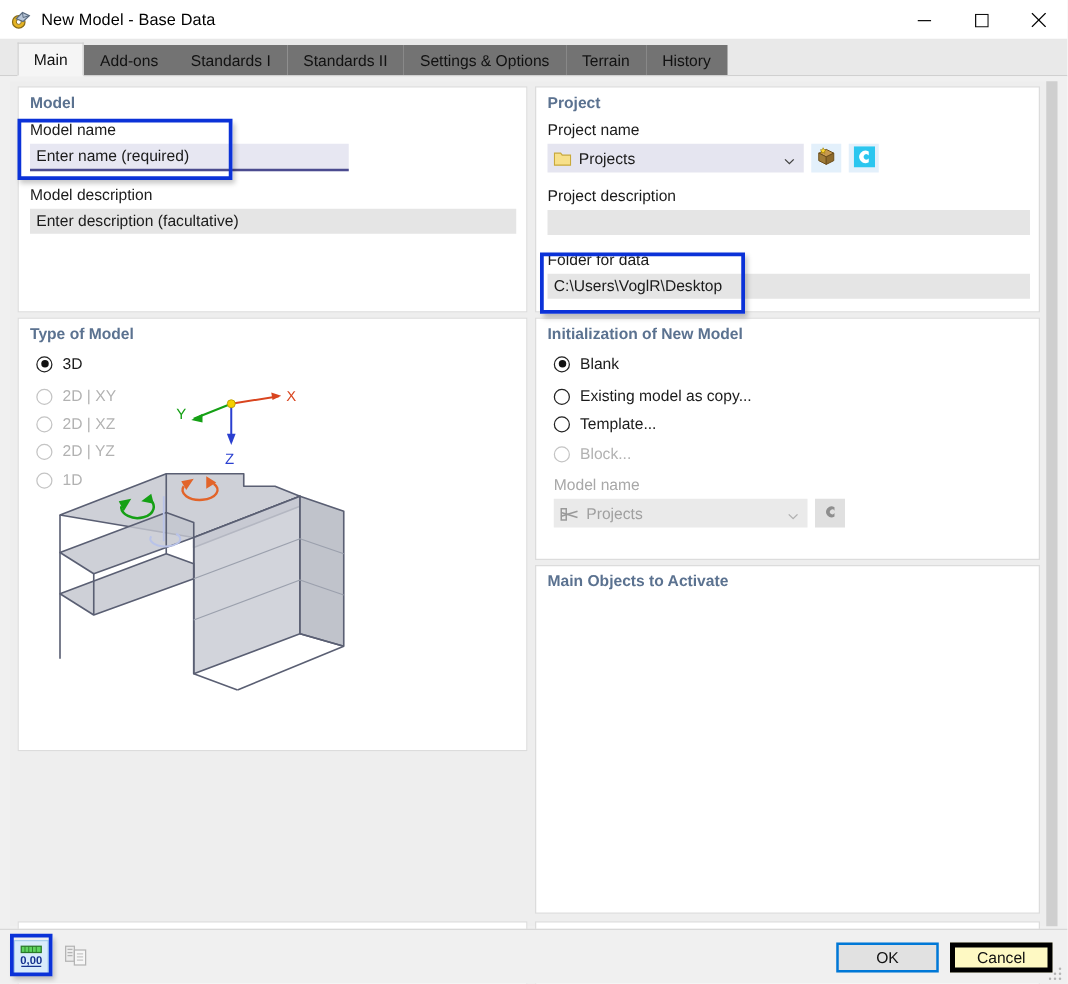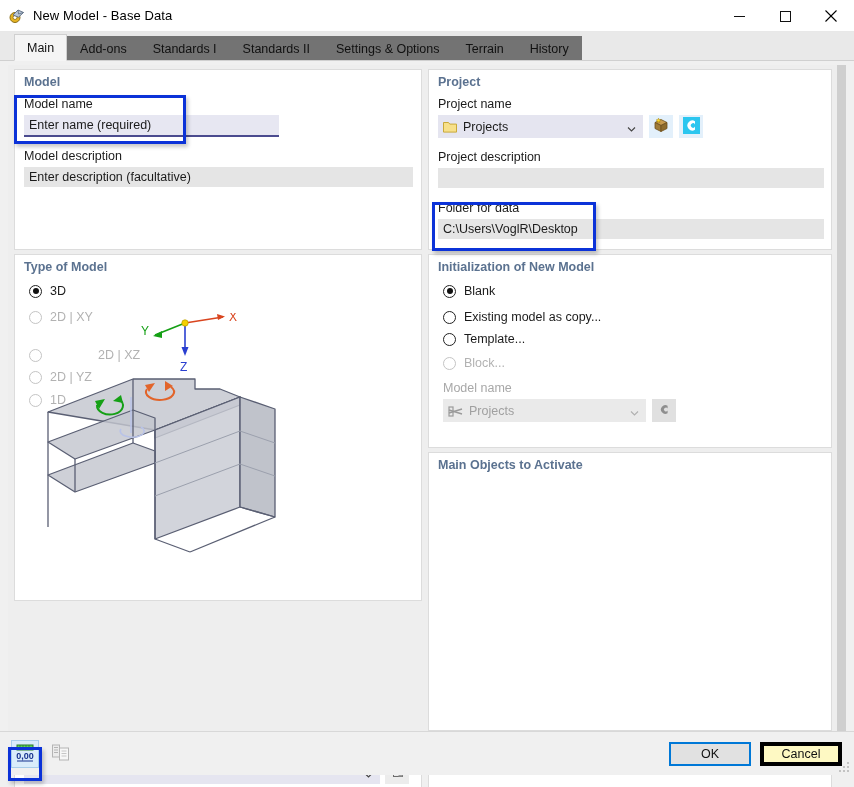--- a/index.html
+++ b/index.html
@@ -146,21 +146,21 @@
     position: absolute;
     border: 3px solid #0b32d8;
     background: transparent;
     pointer-events: none;
     box-shadow: 2px 3px 4px rgba(0,0,0,.22);
     z-index: 40;
   }
 
   
   .footer {
-    position: absolute; left: 0; bottom: 12px; width: 854px; height: 44px;
+    position: absolute; left: 0; bottom: 0; width: 854px; height: 44px;
     background: #f0f0f0;
     border-top: 1px solid #d8d8d8;
   }
   .btn {
     width: 82px; height: 24px;
     background: #fef9c3;
     border: 4px solid #000000;
     font-family: "Liberation Sans", sans-serif;
     font-size: 12.5px; color: #111;
     display: flex; align-items: center; justify-content: center;
@@ -292,21 +292,21 @@
         <div class="row">
           <span class="radio">
               <span class="dot"></span>
             </span>
           <span class="opt-label">3D</span>
         </div>
         <div class="row" style="margin-top:12px;">
           <span class="radio dis"></span>
           <span class="opt-label dis">2D | XY</span>
         </div>
-        <div class="row" style="margin-top:24px;gap:48px;">
+        <div class="row" style="margin-top:8px;">
           <span class="radio dis"></span>
           <span class="opt-label dis">2D | XZ</span>
         </div>
         <div class="row" style="margin-top:8px;">
           <span class="radio dis"></span>
           <span class="opt-label dis">2D | YZ</span>
         </div>
         <div class="row" style="margin-top:9px;">
           <span class="radio dis"></span>
           <span class="opt-label dis">1D</span>

